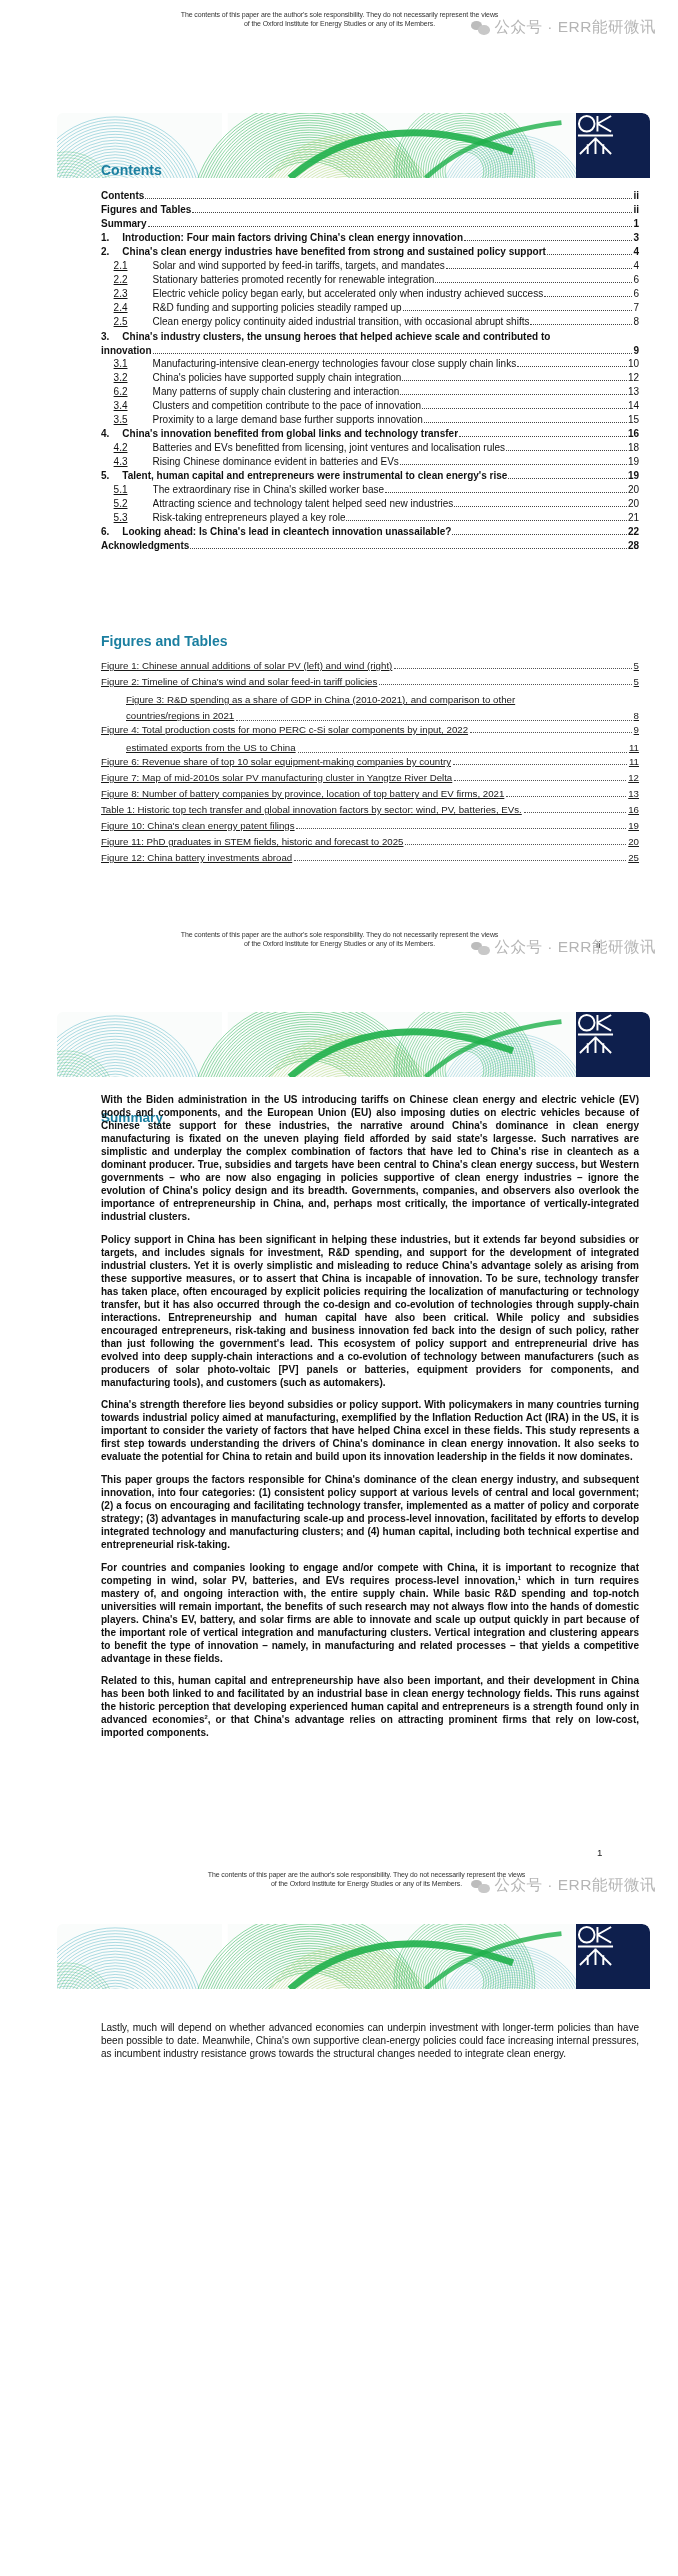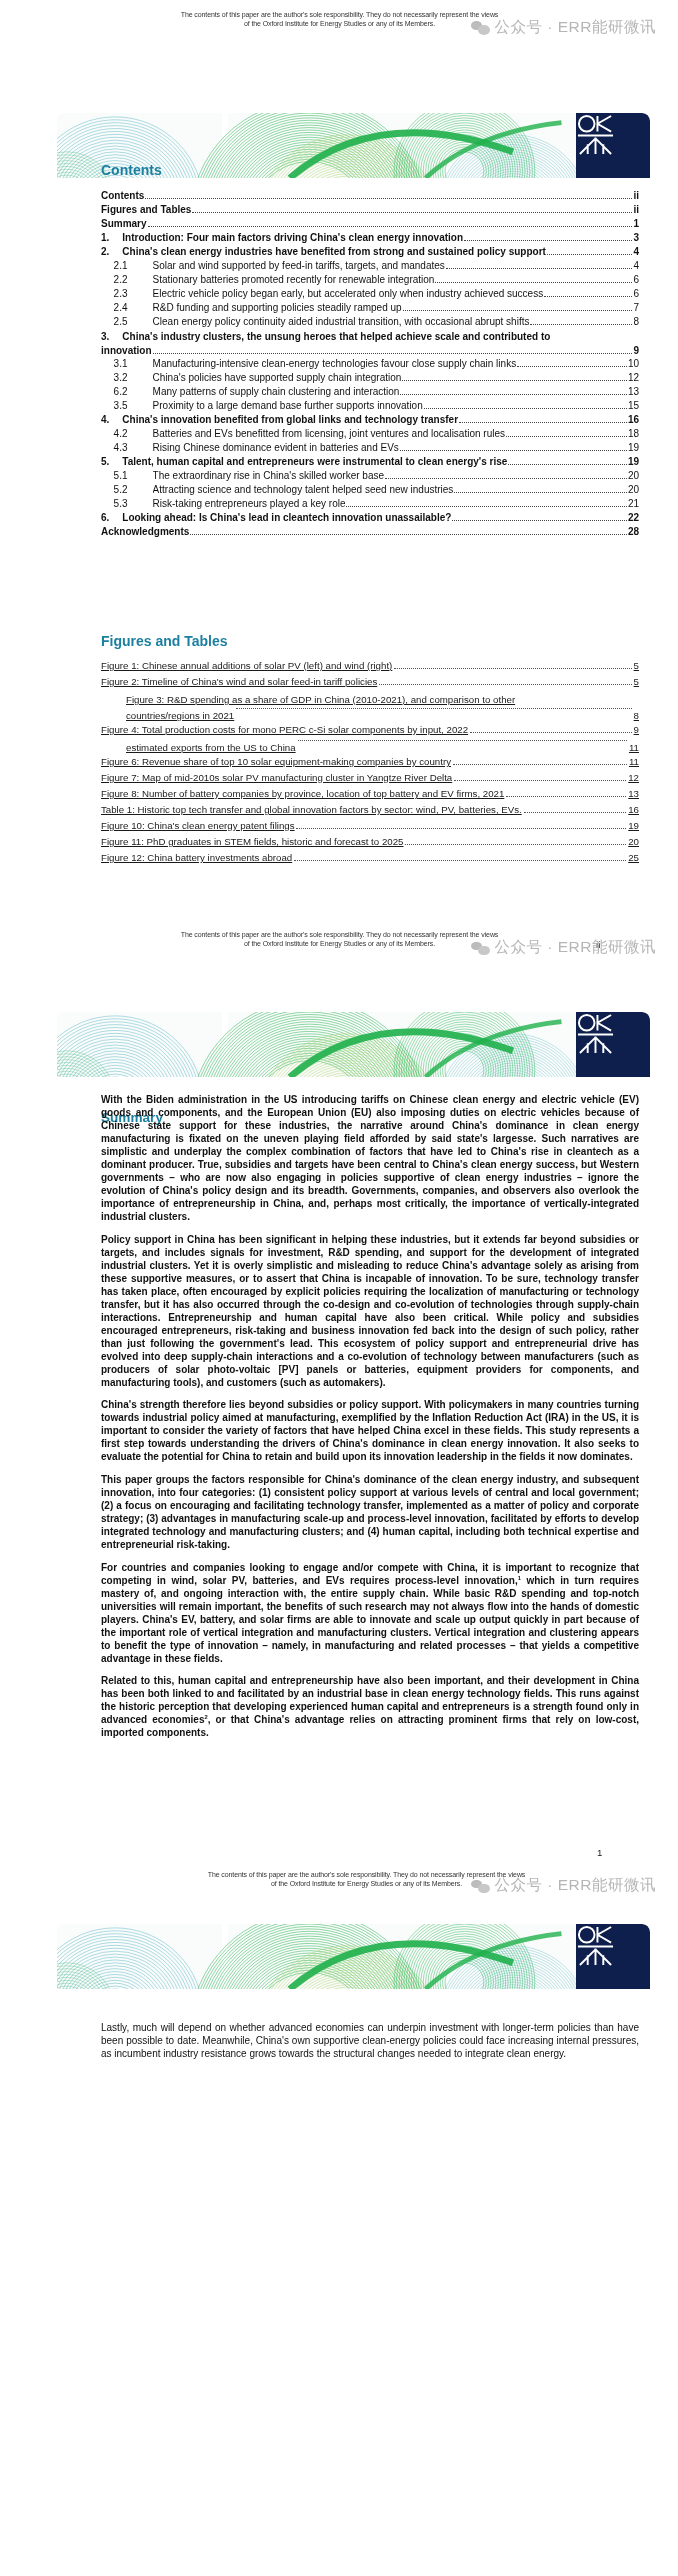--- a/index.html
+++ b/index.html
@@ -14,31 +14,31 @@
   .banner { position: absolute; left: 57px; width: 593px; height: 65px; overflow: hidden;
             border-radius: 5.8px 7.8px 0 0; background: #fafcfb; }
   .banner svg { position: absolute; left: 0; top: 0; }
   .logo { position: absolute; right: 0; top: 0; width: 74px; height: 65px; background: #0e1f4d;
           border-radius: 0 7.8px 0 0; display: flex; align-items: center; justify-content: center; }
   .h-section { position: absolute; left: 101px; font-size: 14px; font-weight: bold; color: #1b7fa0; }
   .toc { position: absolute; left: 101px; width: 538px; font-size: 10px; }
   .toc-row { display: flex; align-items: baseline; height: 14px; white-space: nowrap; }
   .toc-row.bold { font-weight: bold; }
   .toc-row .num { width: 21.3px; flex: 0 0 auto; }
-  .toc-row.sub .num { margin-left: 12.6px; width: 39px; }
+  .toc-row.sub .num { margin-left: 12.6px; width: 39px; text-decoration: underline; }
   .toc-row .txt { flex: 0 1 auto; overflow: hidden; }
   .toc-row .dots { flex: 1 1 auto; overflow: hidden; border-bottom: 1px dotted #444; margin: 0 1px 2.9px 1px; min-width: 3.9px; }
   .toc-row .pg { flex: 0 0 auto; }
   .toc-row.wrap { height: auto; display: block; white-space: normal; line-height: 14px; }
   .toc-row.wrap .line2 { display: flex; align-items: baseline; }
   .fig-list { position: absolute; left: 101px; width: 538px; font-size: 9.7px; color: #1a1a1a; }
   .fig-row { display: flex; align-items: baseline; height: 16px; white-space: nowrap; text-decoration: underline; }
   .fig-row .dots { flex: 1 1 auto; border-bottom: 1px dotted #555; margin: 0 1.9px 2.9px 1.9px; min-width: 3.9px; }
   .fig-row.wrap { display: block; white-space: normal; height: auto; line-height: 16px; margin-left: 25px; }
-  .fig-row.wrap .line2 { display: flex; align-items: flex-start; }
+  .fig-row.wrap .line2 { display: flex; align-items: flex-end; }
   .page-num { position: absolute; font-size: 9.7px; color: #222; }
   .body-text { position: absolute; left: 101px; width: 538px; font-size: 10px; line-height: 13px;
                text-align: justify; color: #111; }
   .body-text p { margin: 0 0 9.7px 0; }
   sup { font-size: 5.8px; line-height: 0; }
 </style>
 </head>
 <body>
 
 <div class="disclaimer" style="top:9.7px;">
@@ -284,20 +284,26 @@
       <span class="num">3.2</span>
       <span class="txt">China's policies have supported supply chain integration</span>
       <span class="dots"></span>
       <span class="pg">12</span>
     </div>
     <div class="toc-row sub">
       <span class="num">6.2</span>
       <span class="txt">Many patterns of supply chain clustering and interaction</span>
       <span class="dots"></span>
       <span class="pg">13</span>
+    </div>
+    <div class="toc-row sub">
+      <span class="num">3.4</span>
+      <span class="txt">Clusters and competition contribute to the pace of innovation</span>
+      <span class="dots"></span>
+      <span class="pg">14</span>
     </div>
     <div class="toc-row sub">
       <span class="num">3.5</span>
       <span class="txt">Proximity to a large demand base further supports innovation</span>
       <span class="dots"></span>
       <span class="pg">15</span>
     </div>
     <div class="toc-row bold">
       <span class="num">4.</span>
       <span class="txt">China's innovation benefited from global links and technology transfer</span>

